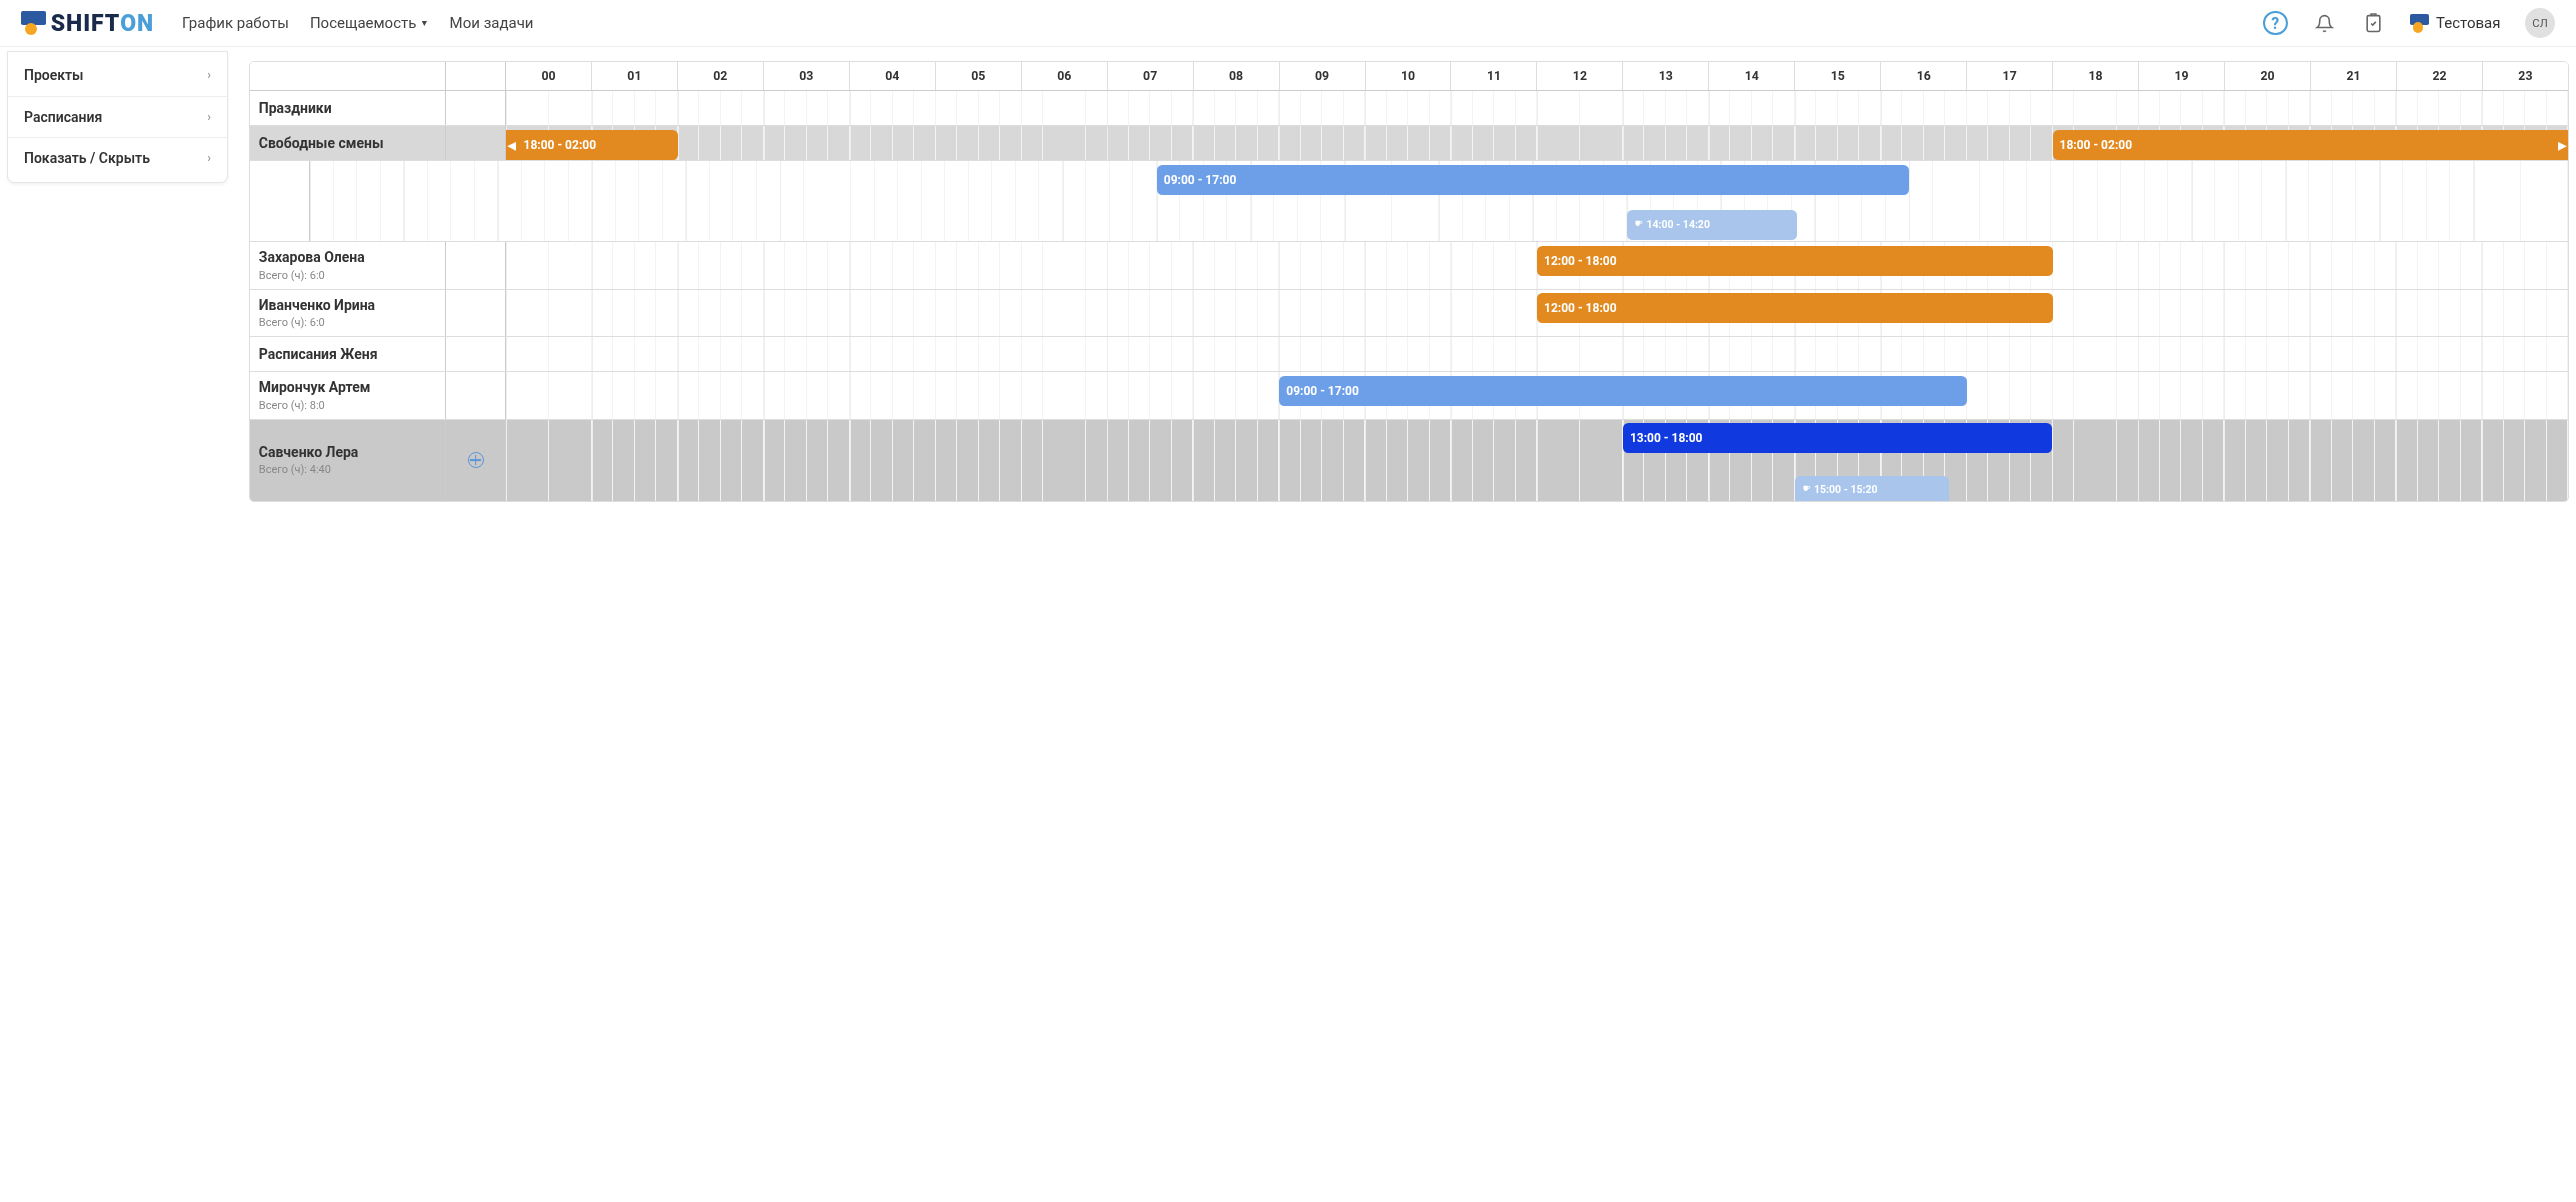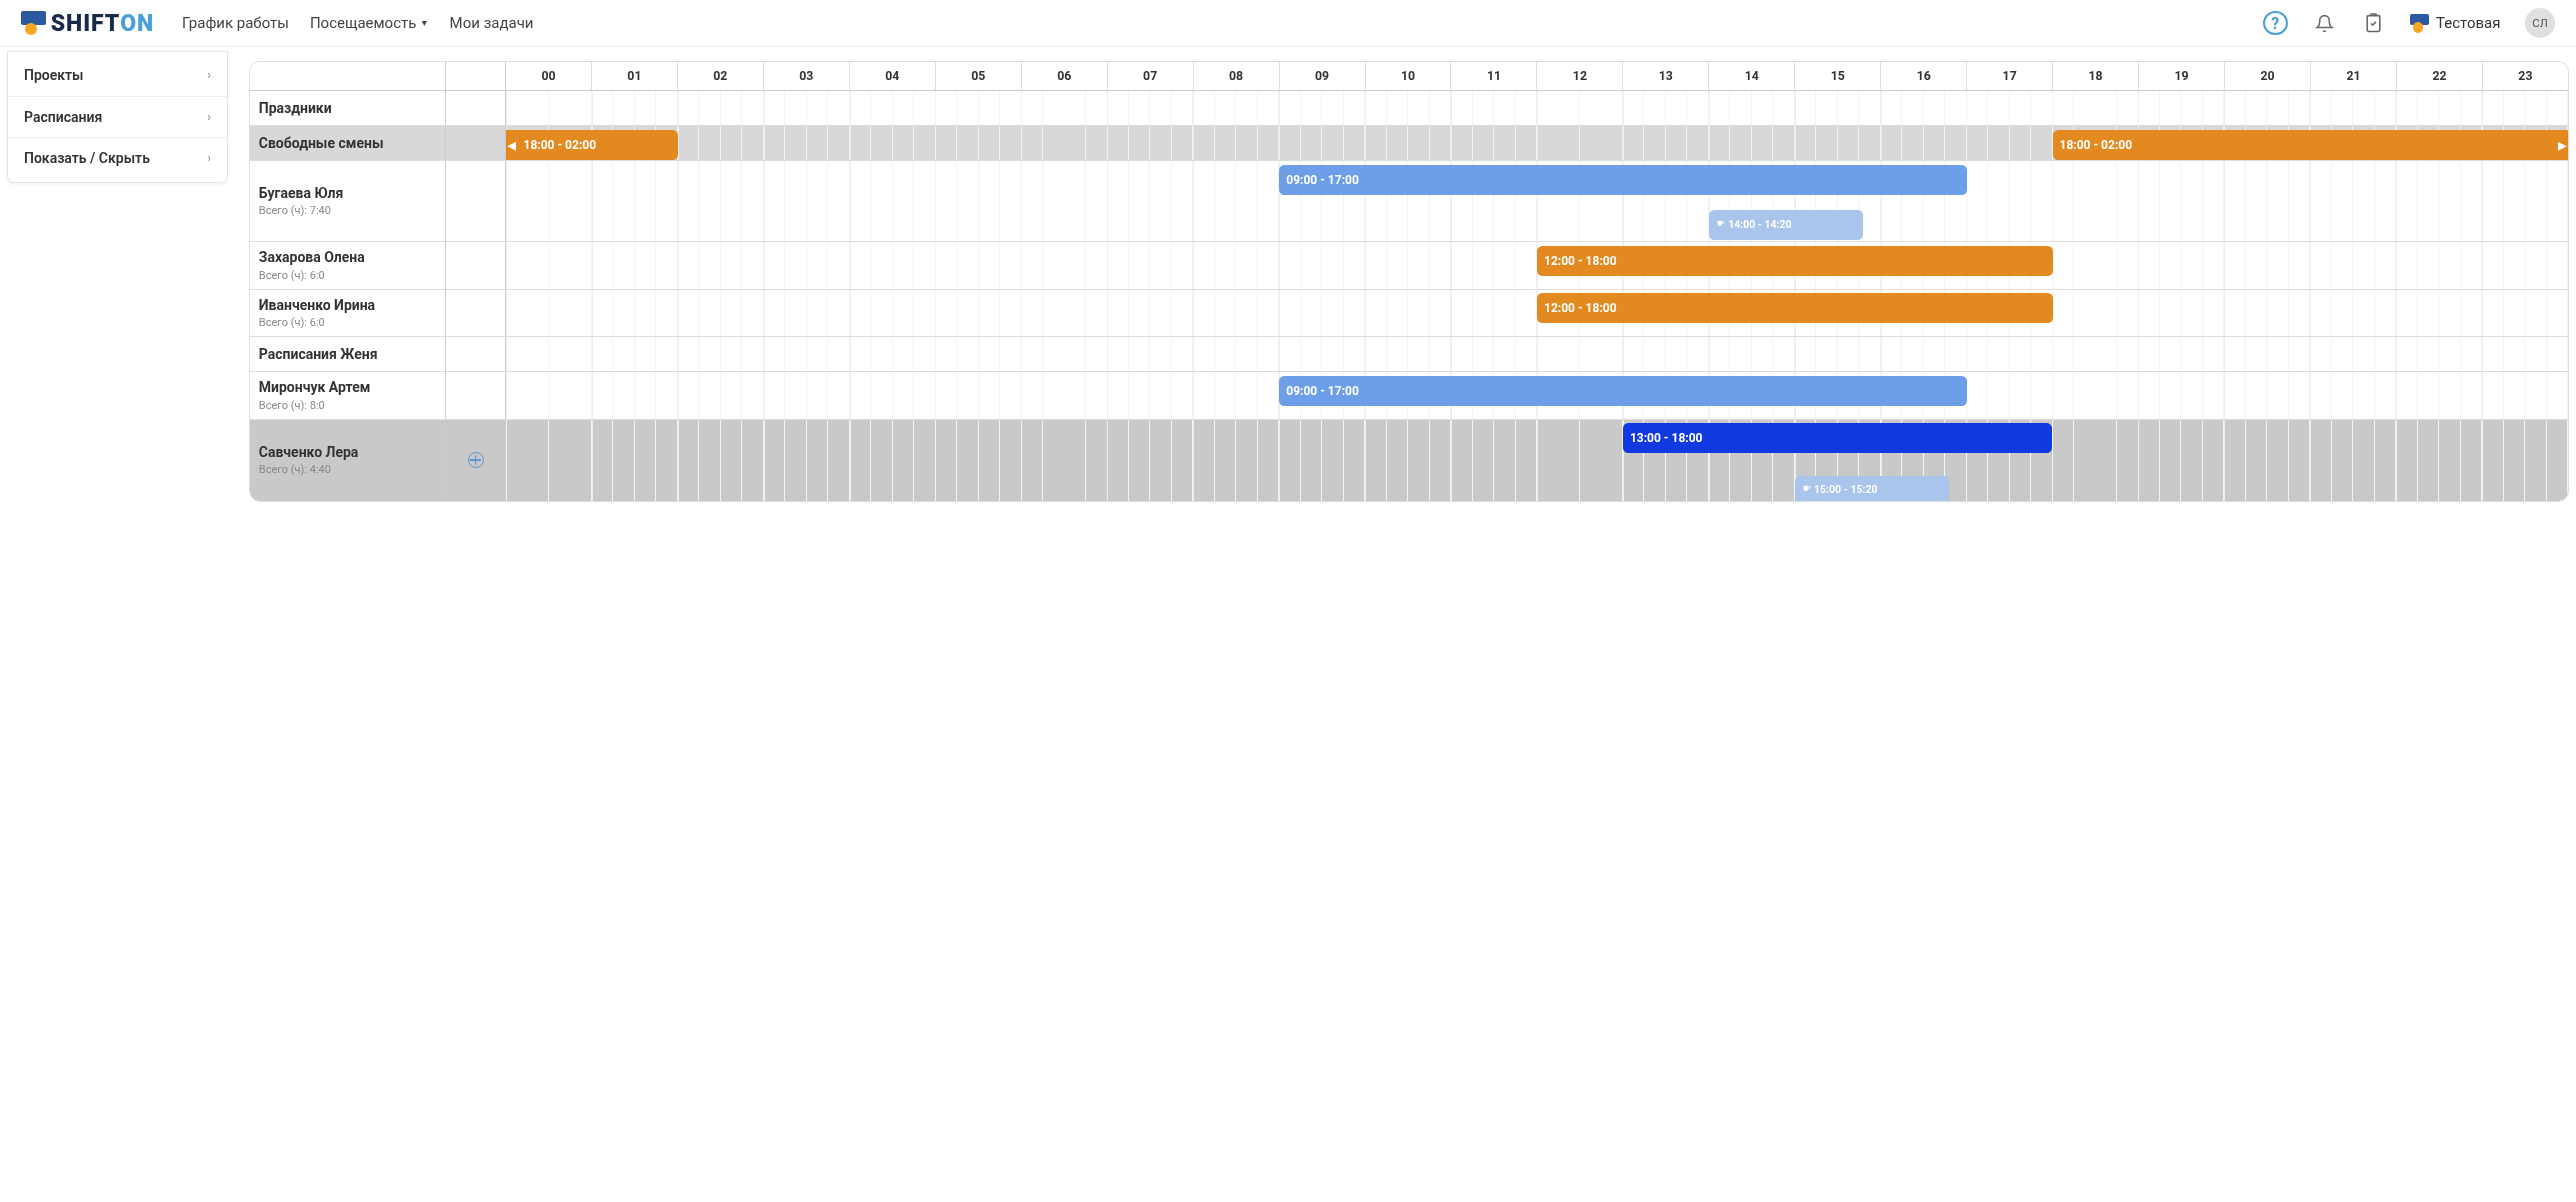--- a/index.html
+++ b/index.html
@@ -26,21 +26,21 @@
 .avatar { width: 30px; height: 30px; border-radius: 50%; background: #e0e0e0; display: flex; align-items: center; justify-content: center; font-size: 11.4px; color: #555; }
 
 
 .layout { display: flex; }
 .sidebar { width: 221px; background: #fff; border: 0.9px solid #e5e5e5; border-radius: 0 0 7px 7px; margin: 3.5px 0 0 7px; padding: 3.5px 0; box-shadow: 0 1.8px 3.5px rgba(0,0,0,0.05); height: fit-content; }
 .sidebar-item { display: flex; justify-content: space-between; align-items: center; padding: 12.3px 16px; font-size: 14px; font-weight: 600; color: #333; border-bottom: 0.9px solid #eee; cursor: pointer; }
 .sidebar-item:last-child { border-bottom: none; }
 .sidebar-chevron { color: #999; font-size: 12.3px; }
 
 .main { flex: 1; padding: 14px 7px 14px 21px; }
-.schedule-wrap { border: 0.9px solid #ddd; border-radius: 11px; overflow: hidden; }
+.schedule-wrap { border: 0.9px solid #ddd; border-radius: 5px; overflow: hidden; }
 
 
 .sched-header { display: flex; border-bottom: 0.9px solid #ccc; background: #fff; }
 .row-label { width: 196px; flex-shrink: 0; border-right: 0.9px solid #ccc; }
 .row-action { width: 60px; flex-shrink: 0; border-right: 0.9px solid #ccc; display:flex; align-items:center; justify-content:center; }
 .hours { flex: 1; display: flex; }
 .hour-cell { flex: 1; border-right: 0.9px solid #ddd; text-align: center; padding: 7px 0; font-weight: 700; font-size: 12.3px; color: #333; }
 .hour-cell:last-child { border-right: none; }
 
 
@@ -189,24 +189,20 @@
             </div>
             <div class="bar bar-orange bar-right-edge" style="left: 75%; width: 25%;">
               <span>18:00 - 02:00</span>
               <span class="edge-arrow-r">▶</span>
             </div>
           </div>
       </div>
 
       <div id="employee-rows">
           <div class="sched-row tall">
-            <div class="row-label">
-              <div class="row-name">Бугаева Юля</div>
-              <div class="row-sub">Всего (ч):  7:40</div>
-            </div>
             <div class="row-action"></div>
             <div class="row-grid">
               <div class="row-grid-inner"></div>
               <div class="bar bar-blue" style="left: 37.5%; width: 33.3333%;">09:00 - 17:00</div>
               <div class="bar bar-break" style="left: 58.3333%; width: 7.5%; top: 49px;">
                 <span class="cup-icon"><svg width="10.5" height="10.5" viewBox="0 0 24 24" fill="#fff">
                     <path d="M4 6h14v7a5 5 0 01-10 0V6z"></path>
                     <path d="M18 8h3a2 2 0 010 4h-3" fill="none" stroke="#fff" stroke-width="2"></path>
                   </svg></span>
                 <span>14:00 - 14:20</span>

